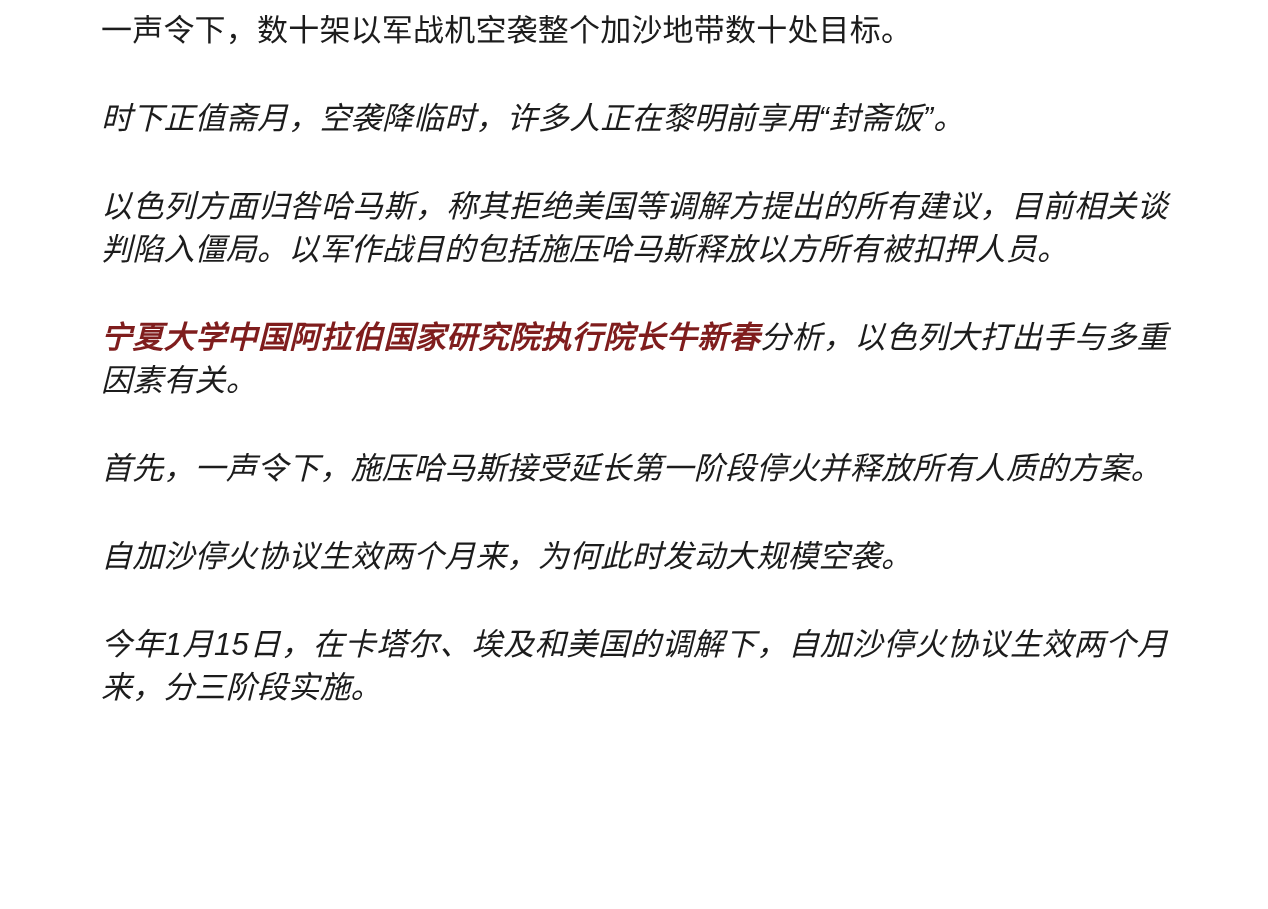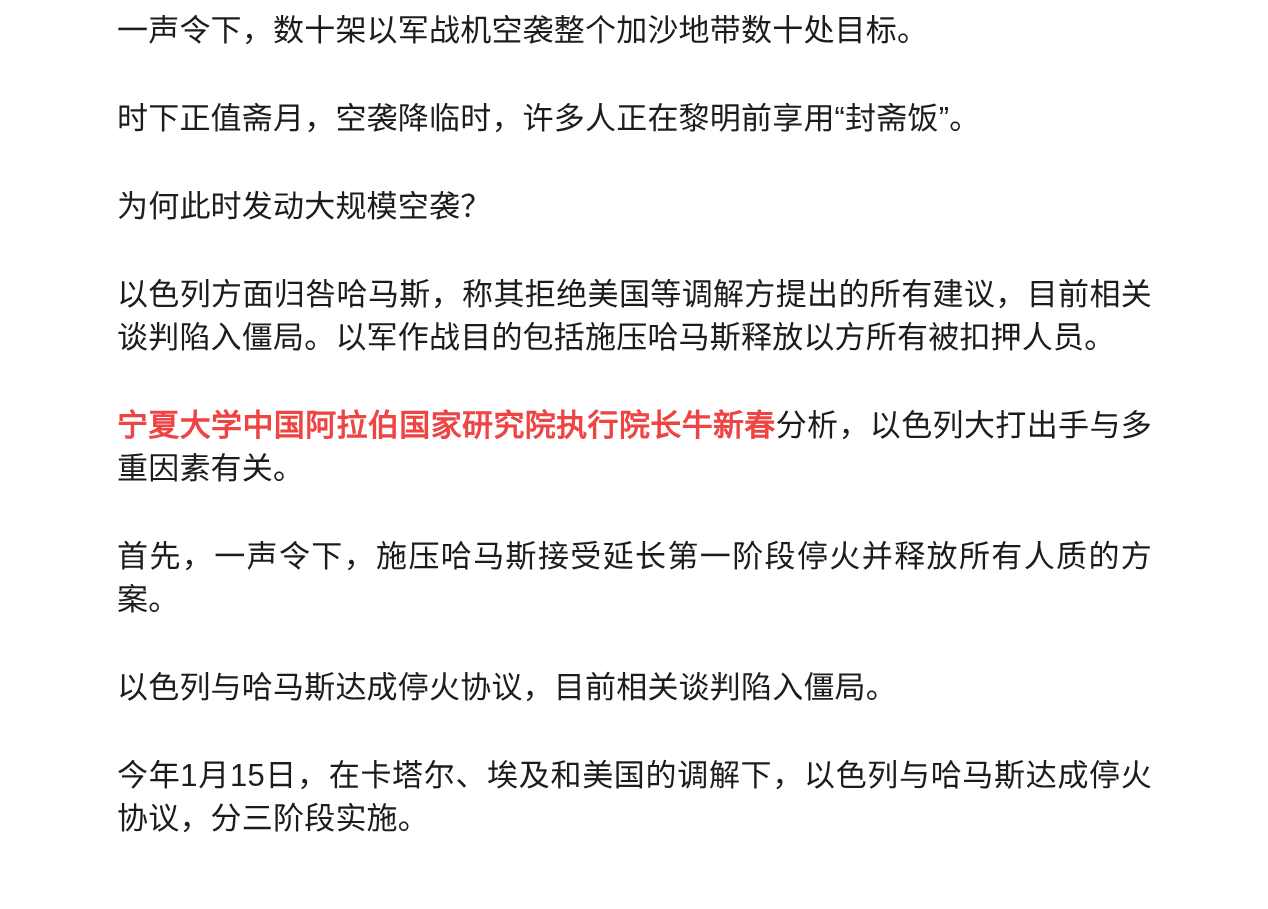--- a/index.html
+++ b/index.html
@@ -19,50 +19,50 @@
   .article {
     box-sizing: border-box;
     width: 1268px;
     padding: 0 100px 0 101px;
   }
   .para {
     font-size: 31px;
     line-height: 43px;
     letter-spacing: 0.2px;
     color: #1c1c1c;
-    margin: 16px;
+    margin: 0;
     padding: 0;
     text-align: justify;
     word-break: break-all;
   }
   .para + .para {
     margin-top: 45px;
+    font-style: italic;
   }
   .para.first {
     margin-top: 9px;
   }
   .para strong {
     font-weight: 700;
-    color: #ef4444;
+    color: #7f1d1d;
   }
 </style>
 </head>
 <body>
 
 <div class="article">
 
   <p class="para first">一声令下，数十架以军战机空袭整个加沙地带数十处目标。</p>
 
   <p class="para">时下正值斋月，空袭降临时，许多人正在黎明前享用“封斋饭”。</p>
 
-  <p class="para">为何此时发动大规模空袭？</p>
 
   <p class="para">以色列方面归咎哈马斯，称其拒绝美国等调解方提出的所有建议，目前相关谈判陷入僵局。以军作战目的包括施压哈马斯释放以方所有被扣押人员。</p>
 
   <p class="para"><strong>宁夏大学中国阿拉伯国家研究院执行院长牛新春</strong><span>分析，以色列大打出手与多重因素有关。</span></p>
 
   <p class="para">首先，一声令下，施压哈马斯接受延长第一阶段停火并释放所有人质的方案。</p>
 
-  <p class="para">以色列与哈马斯达成停火协议，目前相关谈判陷入僵局。</p>
+  <p class="para">自加沙停火协议生效两个月来，为何此时发动大规模空袭。</p>
 
-  <p class="para">今年1月15日，在卡塔尔、埃及和美国的调解下，以色列与哈马斯达成停火协议，分三阶段实施。</p>
+  <p class="para">今年1月15日，在卡塔尔、埃及和美国的调解下，自加沙停火协议生效两个月来，分三阶段实施。</p>
 
 </div>
 
 </body></html>

